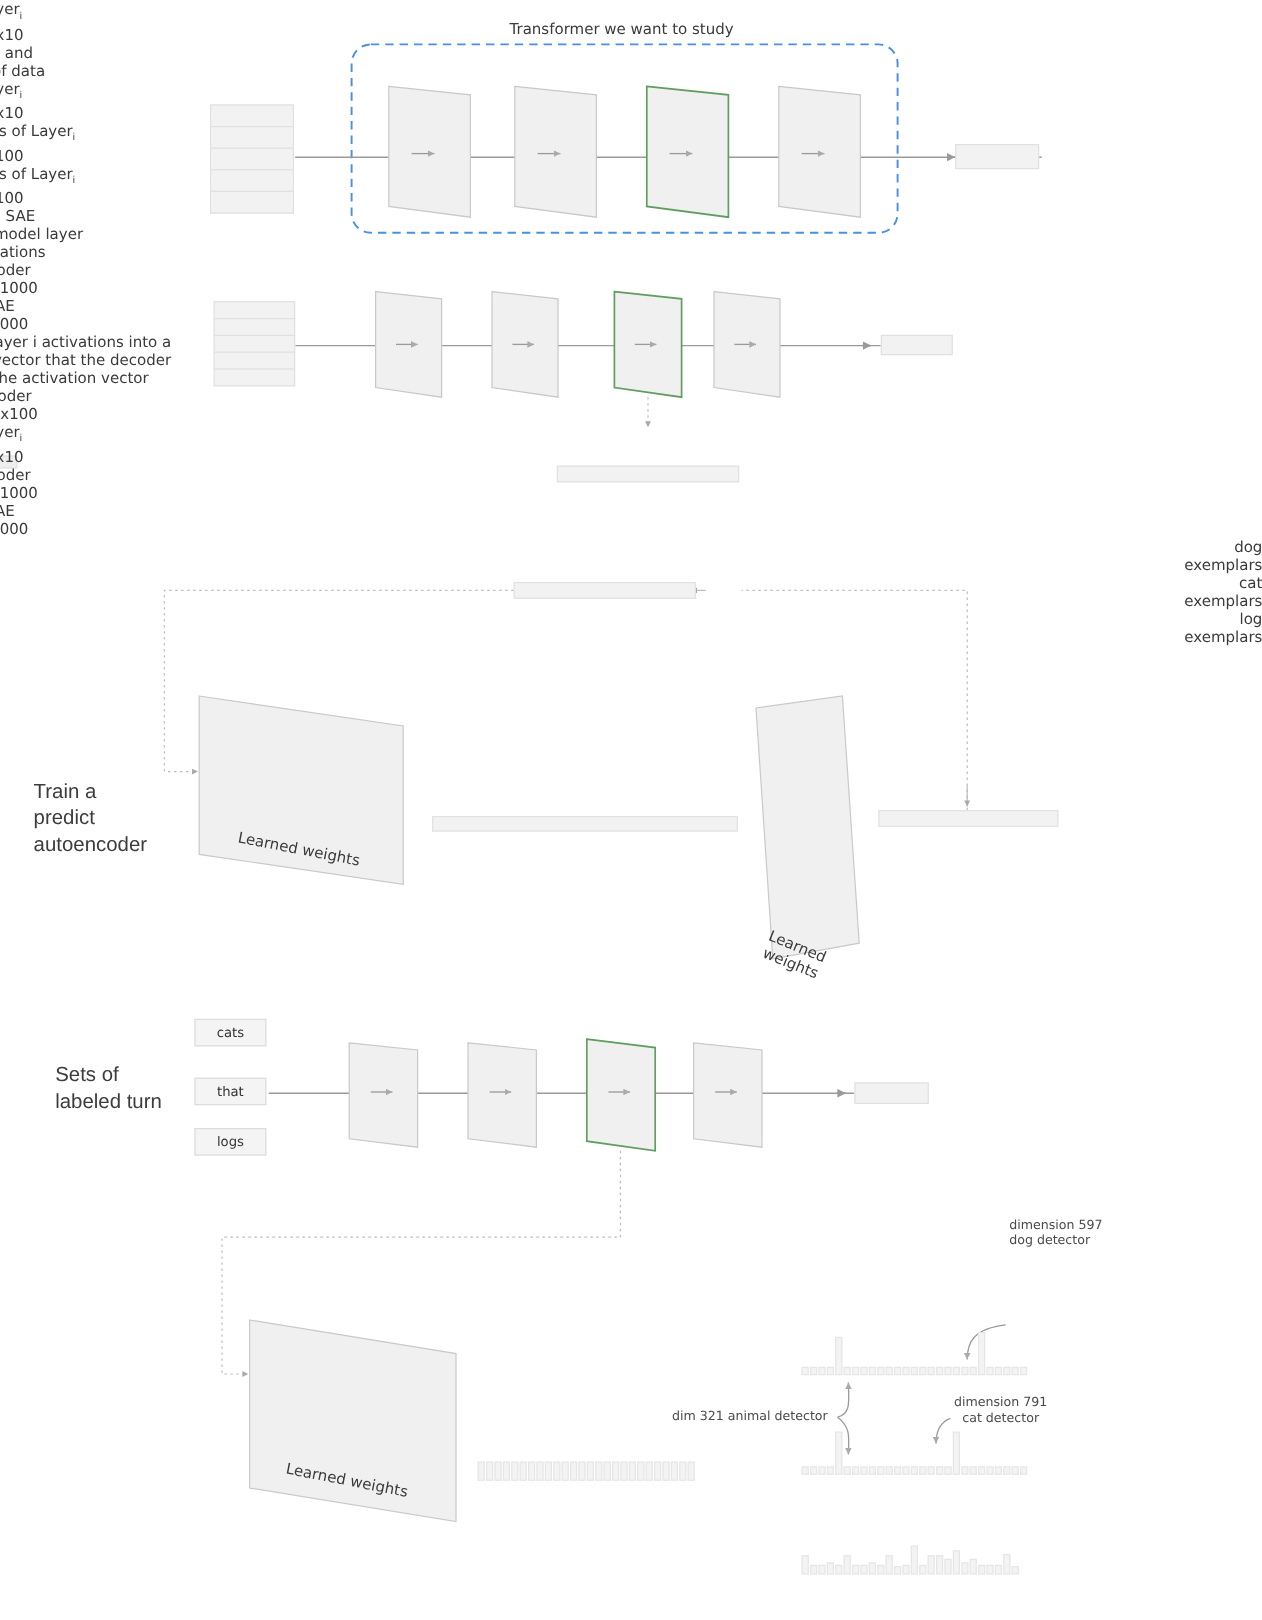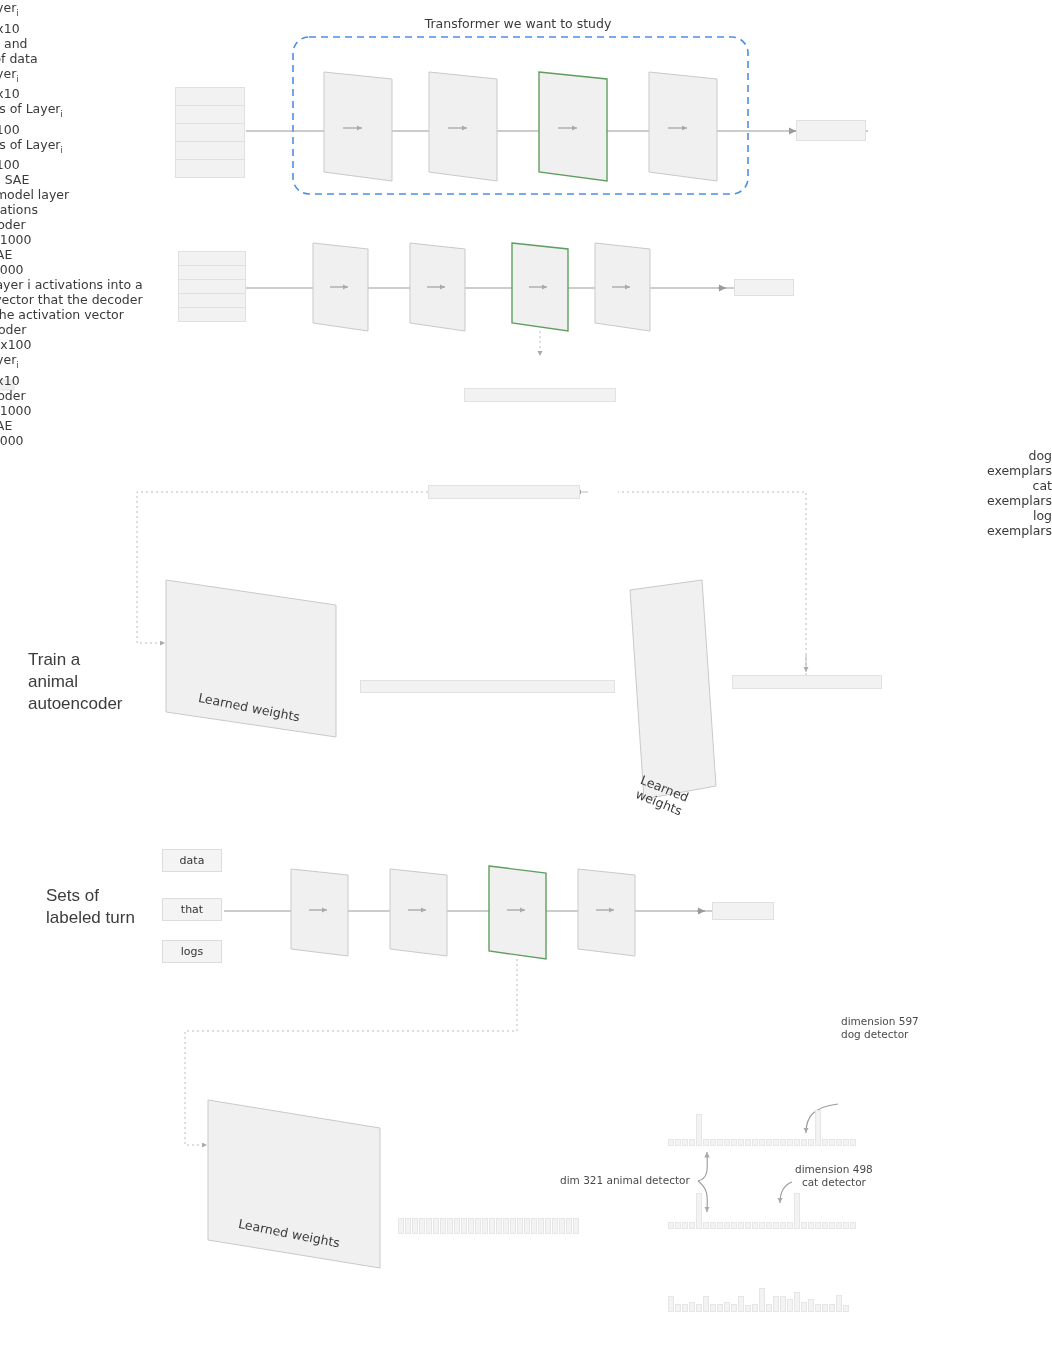--- a/index.html
+++ b/index.html
@@ -142,21 +142,21 @@
   <div class="box" style="left:734px;top:279px;width:60px;height:17px;"></div>
 
   <div class="ctr-blk lbl-hand" style="left:540px;top:371px;">
     <span>activations of Layer</span><span class="sub">i</span>
   </div>
   <div class="bar" style="left:464px;top:388px;width:152px;height:14px;"></div>
   <div class="ctr-blk lbl-hand" style="left:540px;top:405px;">1x100</div>
 
   <div class="txt lbl-plain" style="left:28px;top:605px;margin-top:44px;">
     <span>Train a</span><br>
-    <span>animal</span><br>
+    <span>predict</span><br>
     <span>autoencoder</span>
   </div>
 
   <div class="ctr-blk lbl-hand" style="left:503px;top:467px;">
     <span>activations of Layer</span><span class="sub">i</span>
   </div>
   <div class="bar" style="left:428px;top:485px;width:152px;height:14px;"></div>
   <div class="ctr-blk lbl-hand" style="left:503px;top:503px;">1x100</div>
 
   <div class="ctr-blk lbl-hand" style="left:725px;top:500px;">
@@ -192,21 +192,21 @@
     <span>weights</span>
   </div>
 
   <div class="bar" style="left:732px;top:675px;width:150px;height:14px;"></div>
 
   <div class="txt lbl-plain" style="left:46px;top:885px;">
     <span>Sets of</span><br>
     <span>labeled turn</span>
   </div>
 
-  <div class="chip" style="left:162px;top:849px;width:60px;height:23px;">data</div>
+  <div class="chip" style="left:162px;top:849px;width:60px;height:23px;">cats</div>
   <div class="chip" style="left:162px;top:898px;width:60px;height:23px;">that</div>
   <div class="chip" style="left:162px;top:940px;width:60px;height:23px;">logs</div>
 
   <div class="ctr-blk lbl-hand" style="left:519px;top:843px;">
     <span>Layer</span><span class="sub">i</span><br>
     <span>10x10</span>
   </div>
 
   <div class="box" style="left:712px;top:902px;width:62px;height:18px;"></div>
 
@@ -351,17 +351,17 @@
     </div>
 
   <div class="txt lbl-hand-sm" style="left:560px;top:1174px;">dim 321 animal detector</div>
 
   <div class="txt lbl-hand-sm" style="left:841px;top:1015px;text-align:right;">
     <span>dimension 597</span><br>
     <span style="display:block;text-align:left;">dog detector</span>
   </div>
 
   <div class="txt lbl-hand-sm" style="left:795px;top:1163px;text-align:center;">
-    <span>dimension 498</span><br>
+    <span>dimension 791</span><br>
     <span style="display:block;text-align:center;">cat detector</span>
   </div>
 
 </div>
 
 </body></html>

